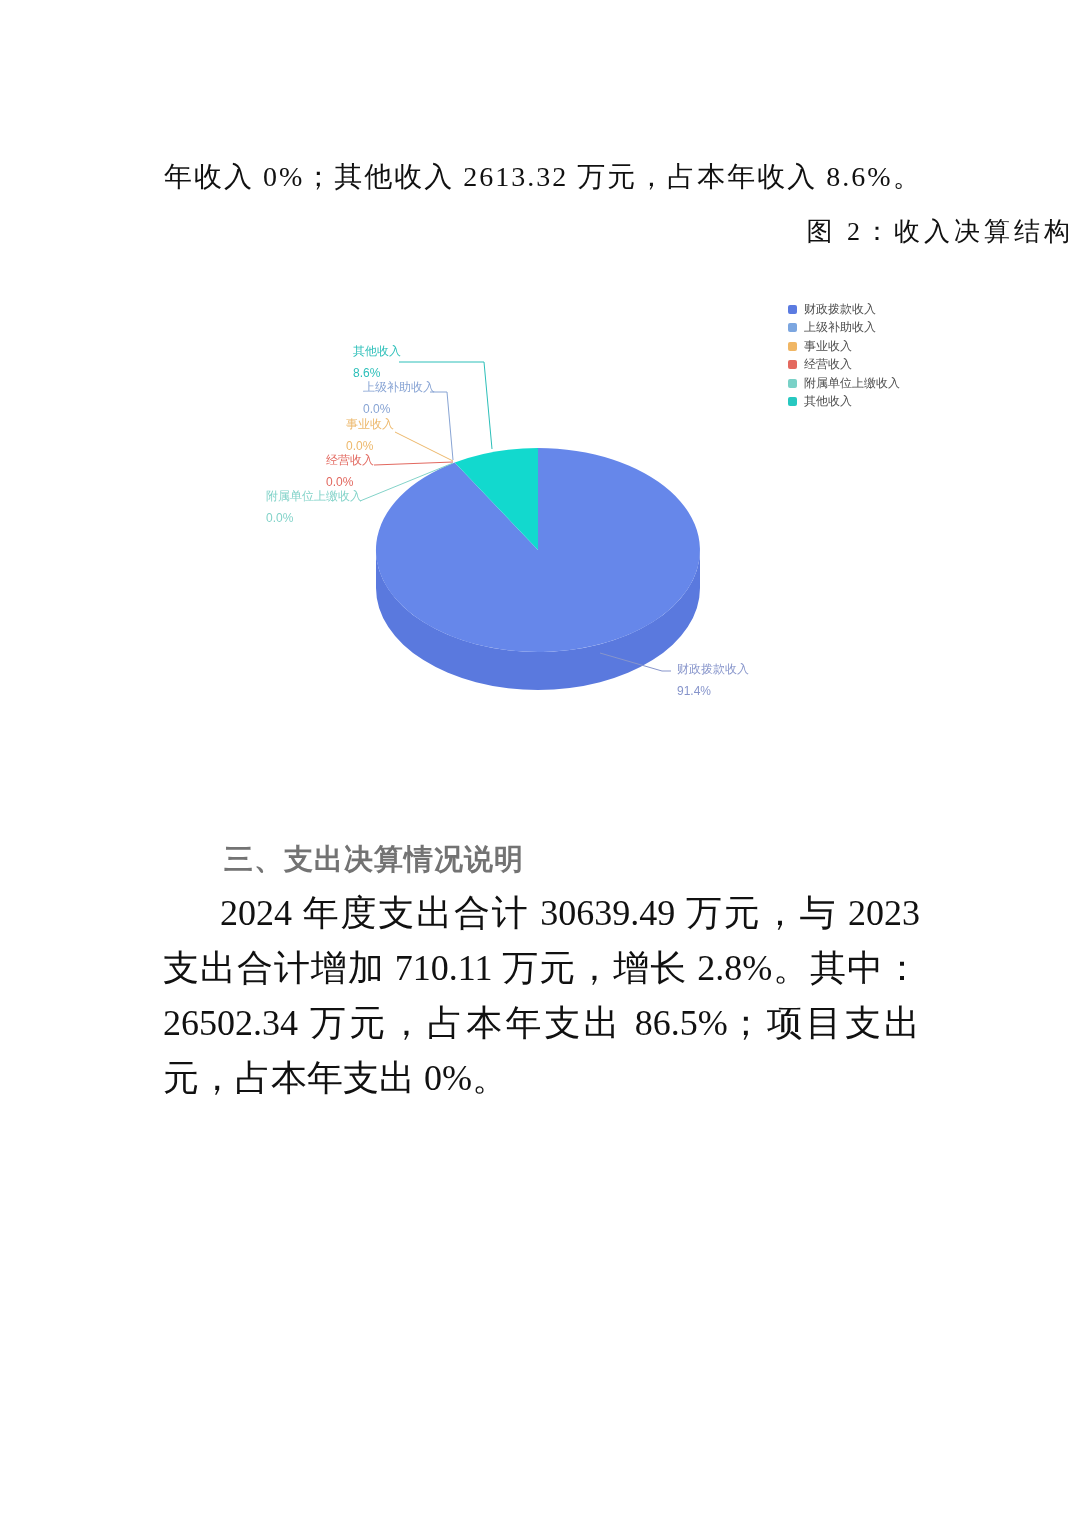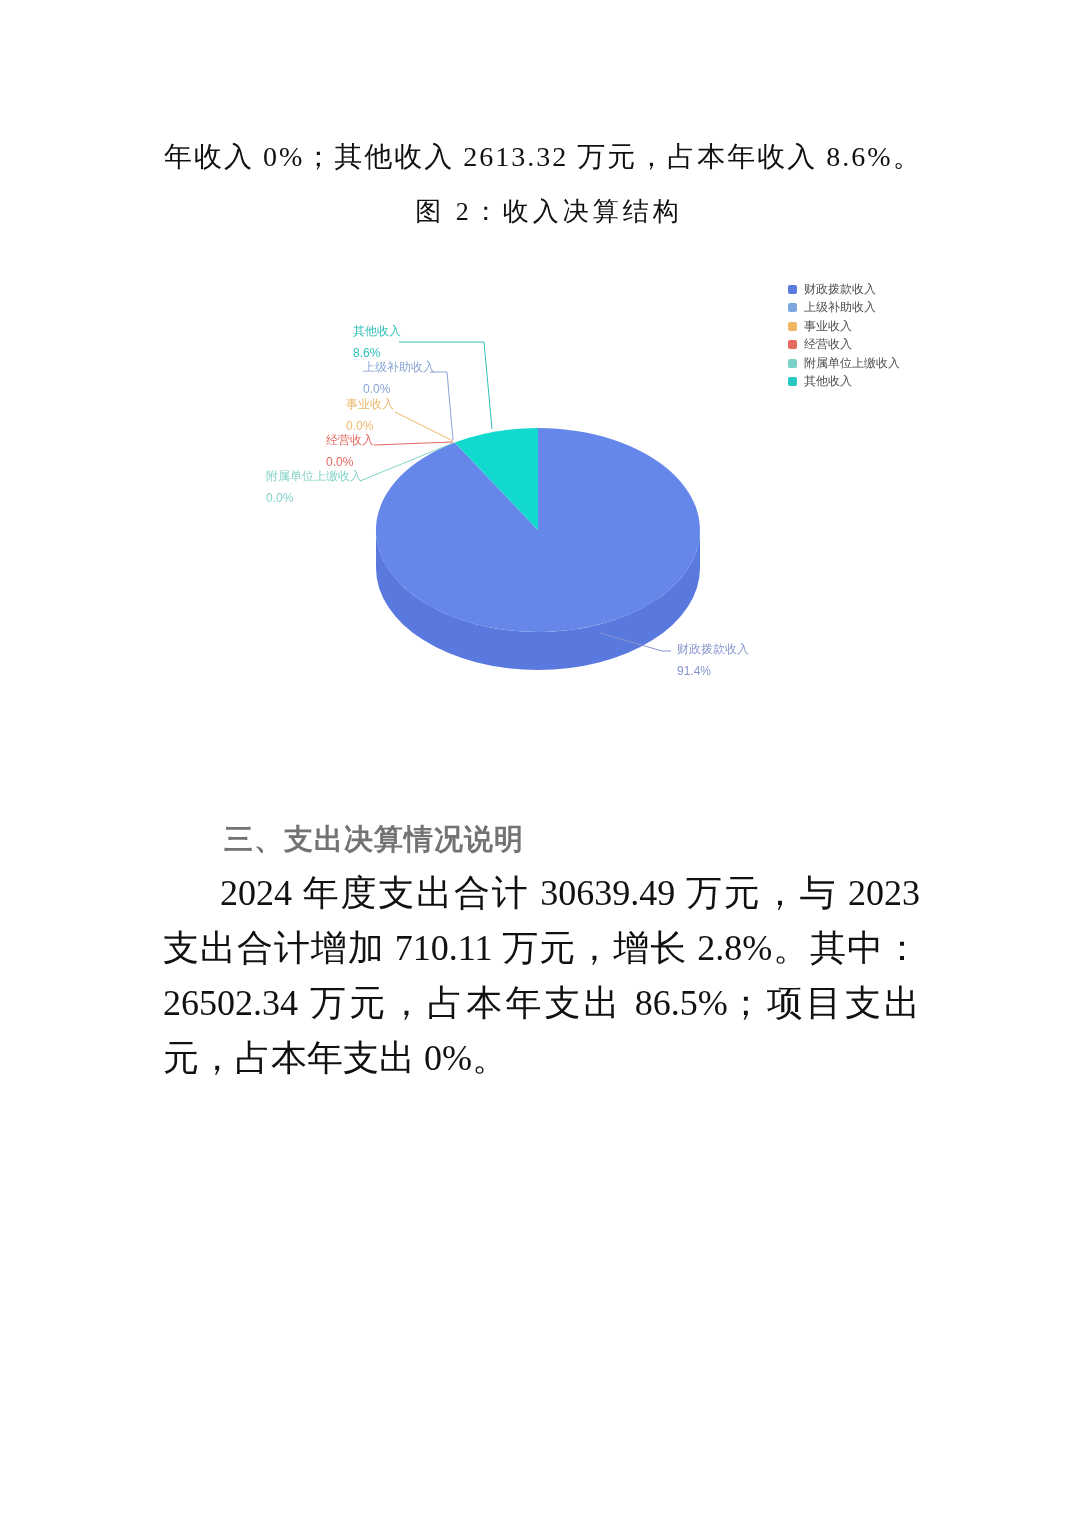--- a/index.html
+++ b/index.html
@@ -1,26 +1,26 @@
 <!DOCTYPE html>
 <html><head>
 <meta charset="utf-8">
 <style>
   html,body{margin:0;padding:0;background:#ffffff;}
   .page{
     position:relative;width:1074px;height:1388px;background:#ffffff;overflow:hidden;
-    font-family:"Liberation Serif","DejaVu Serif",serif;color:#111111;
+    font-family:"Liberation Serif","DejaVu Serif",serif;color:#111111;margin-top:20px;
   }
   .intro-line{
     position:absolute;left:164px;top:138px;width:780px;
     font-size:28px;letter-spacing:2px;white-space:nowrap;
   }
   .figure-caption{
     position:absolute;left:0;top:194px;width:1074px;padding-left:24px;box-sizing:border-box;
-    text-align:center;font-size:26px;letter-spacing:4px;
+    text-align:right;font-size:26px;letter-spacing:4px;
   }
   .chart-area{position:absolute;left:0;top:256px;width:1074px;height:470px;}
   .chart-area svg{position:absolute;left:0;top:0;}
   .legend{position:absolute;left:788px;top:0;width:280px;}
   .legend-row{position:absolute;left:0;height:14px;display:flex;align-items:center;
     font-family:"Liberation Sans","DejaVu Sans",sans-serif;font-size:12px;color:#4d4d4d;}
   .legend-swatch{display:inline-block;width:9px;height:9px;border-radius:2px;margin-right:7px;flex:0 0 auto;}
   .pie-label{position:absolute;font-family:"Liberation Sans","DejaVu Sans",sans-serif;
     font-size:12px;line-height:14px;white-space:nowrap;}
   .pie-label .pl-pct{margin-top:8px;}

